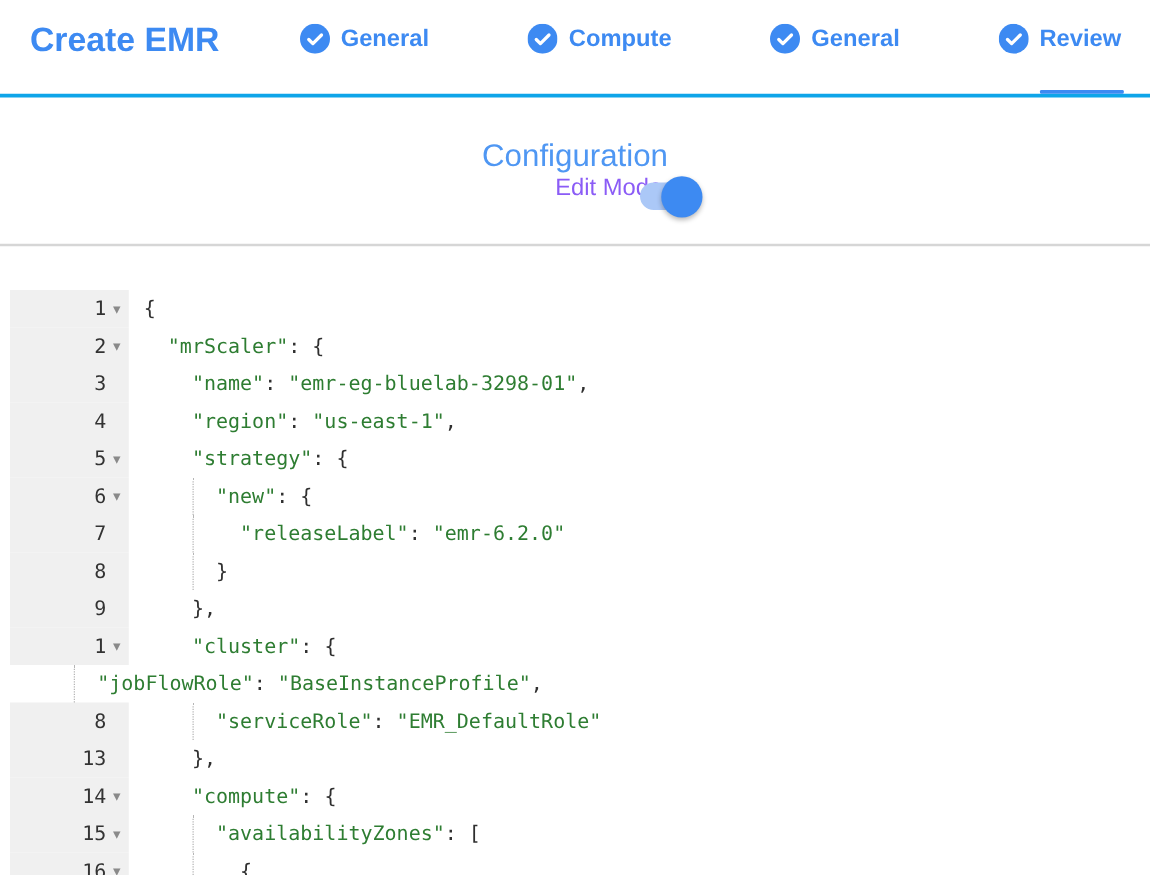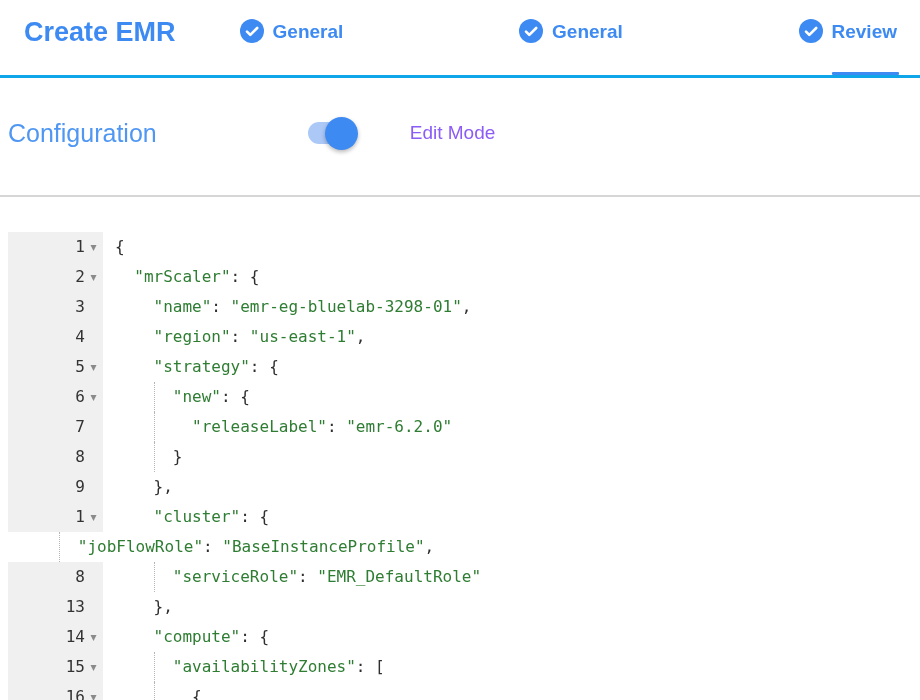--- a/index.html
+++ b/index.html
@@ -18,21 +18,21 @@
     border-bottom:3px solid #0ea5e9;display:flex;align-items:flex-start;}
   .app-title{color:var(--accent-blue);font-size:27px;font-weight:700;line-height:30px;}
   .tabs{flex:1;display:flex;justify-content:space-between;margin-left:64px;padding-top:2px;}
   .tab{position:relative;display:flex;align-items:flex-end;cursor:pointer;}
   .check-icon{width:24px;height:24px;display:inline-block;}
   .check-icon svg{display:block;}
   .tab-label{margin-left:9px;color:var(--accent-blue);font-size:19px;font-weight:600;}
   .tab-underline{position:absolute;top:53px;left:33px;right:-2px;height:3px;
     background:var(--accent-blue);border-radius:1px;}
   
-  .config-row{display:flex;align-items:center;margin:33px 8px 0 8px;height:44px;}
+  .config-row{display:flex;align-items:center;margin:33px 8px 0 8px;height:44px;flex-direction:column;}
   .config-title{color:var(--config-blue);font-size:25px;font-weight:400;}
   .toggle{position:relative;width:48px;height:34px;margin-left:151px;cursor:pointer;}
   .toggle-track{position:absolute;left:0;top:6px;width:48px;height:22px;border-radius:11px;
     background:var(--toggle-track);}
   .toggle-knob{position:absolute;right:-2px;top:1px;width:33px;height:33px;border-radius:50%;
     background:var(--accent-blue);box-shadow:0 2px 4px rgba(0,0,0,.28);}
   .toggle-label{margin-left:54px;font-size:19px;color:#8b5cf6;}
   .divider{border:none;border-top:2px solid #d6d6d6;margin-top:40px;}
   
   .editor{margin:35px 8px 0 8px;font-family:"DejaVu Sans Mono",monospace;
@@ -63,20 +63,29 @@
         </span>
         <span class="tab-label">General</span>
       </div>
       <div class="tab">
         <span class="check-icon">
           <svg width="24" height="24" viewBox="0 0 24 24">
             <circle cx="12" cy="12" r="12" fill="#3d8af2"></circle>
             <path d="M7 12.6l3.3 3.3L17.2 9" fill="none" stroke="#fff" stroke-width="2.6" stroke-linecap="round" stroke-linejoin="round"></path>
           </svg>
         </span>
+        <span class="tab-label">Compute</span>
+      </div>
+      <div class="tab">
+        <span class="check-icon">
+          <svg width="24" height="24" viewBox="0 0 24 24">
+            <circle cx="12" cy="12" r="12" fill="#3d8af2"></circle>
+            <path d="M7 12.6l3.3 3.3L17.2 9" fill="none" stroke="#fff" stroke-width="2.6" stroke-linecap="round" stroke-linejoin="round"></path>
+          </svg>
+        </span>
         <span class="tab-label">General</span>
       </div>
       <div class="tab active">
         <span class="check-icon">
           <svg width="24" height="24" viewBox="0 0 24 24">
             <circle cx="12" cy="12" r="12" fill="#3d8af2"></circle>
             <path d="M7 12.6l3.3 3.3L17.2 9" fill="none" stroke="#fff" stroke-width="2.6" stroke-linecap="round" stroke-linejoin="round"></path>
           </svg>
         </span>
         <span class="tab-label">Review</span>

